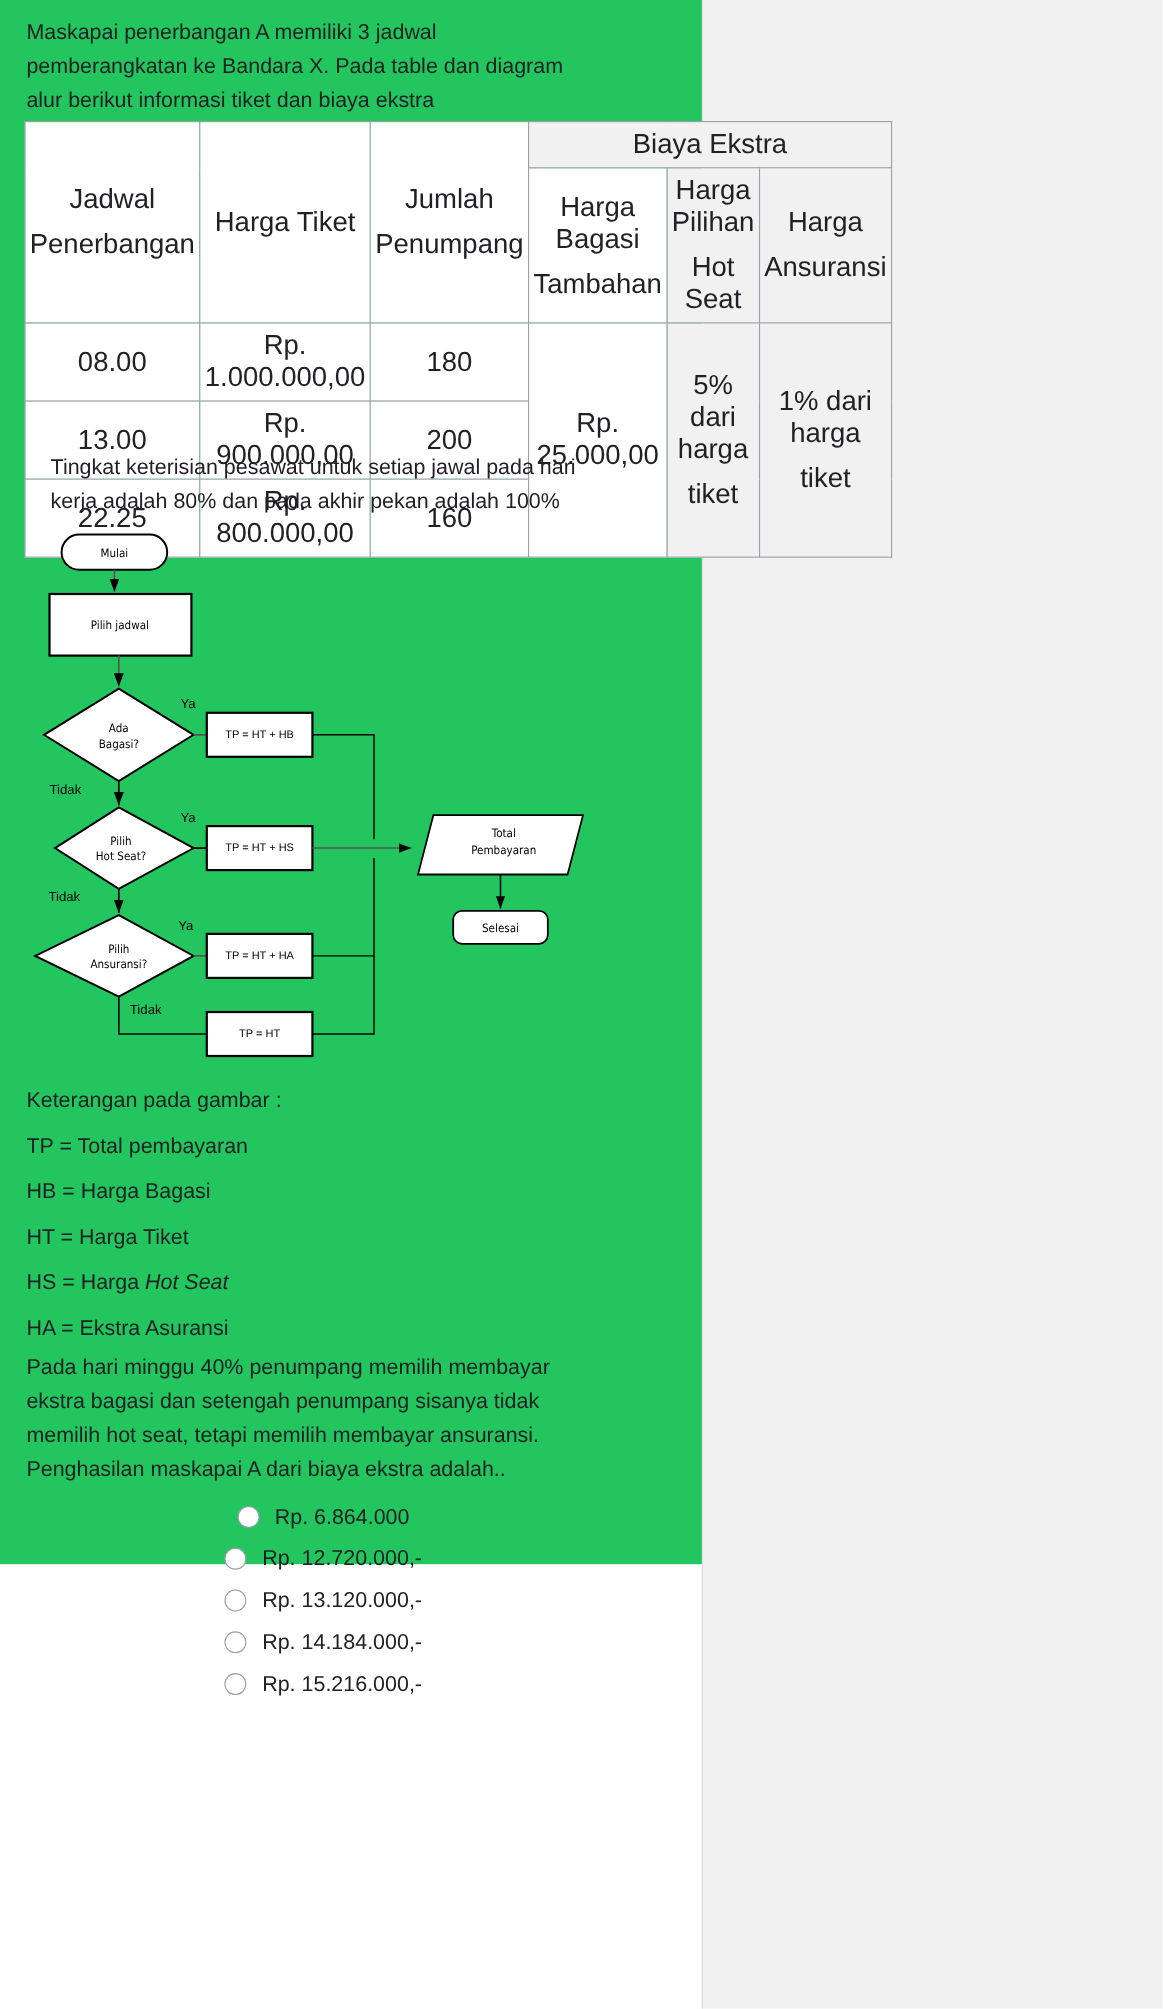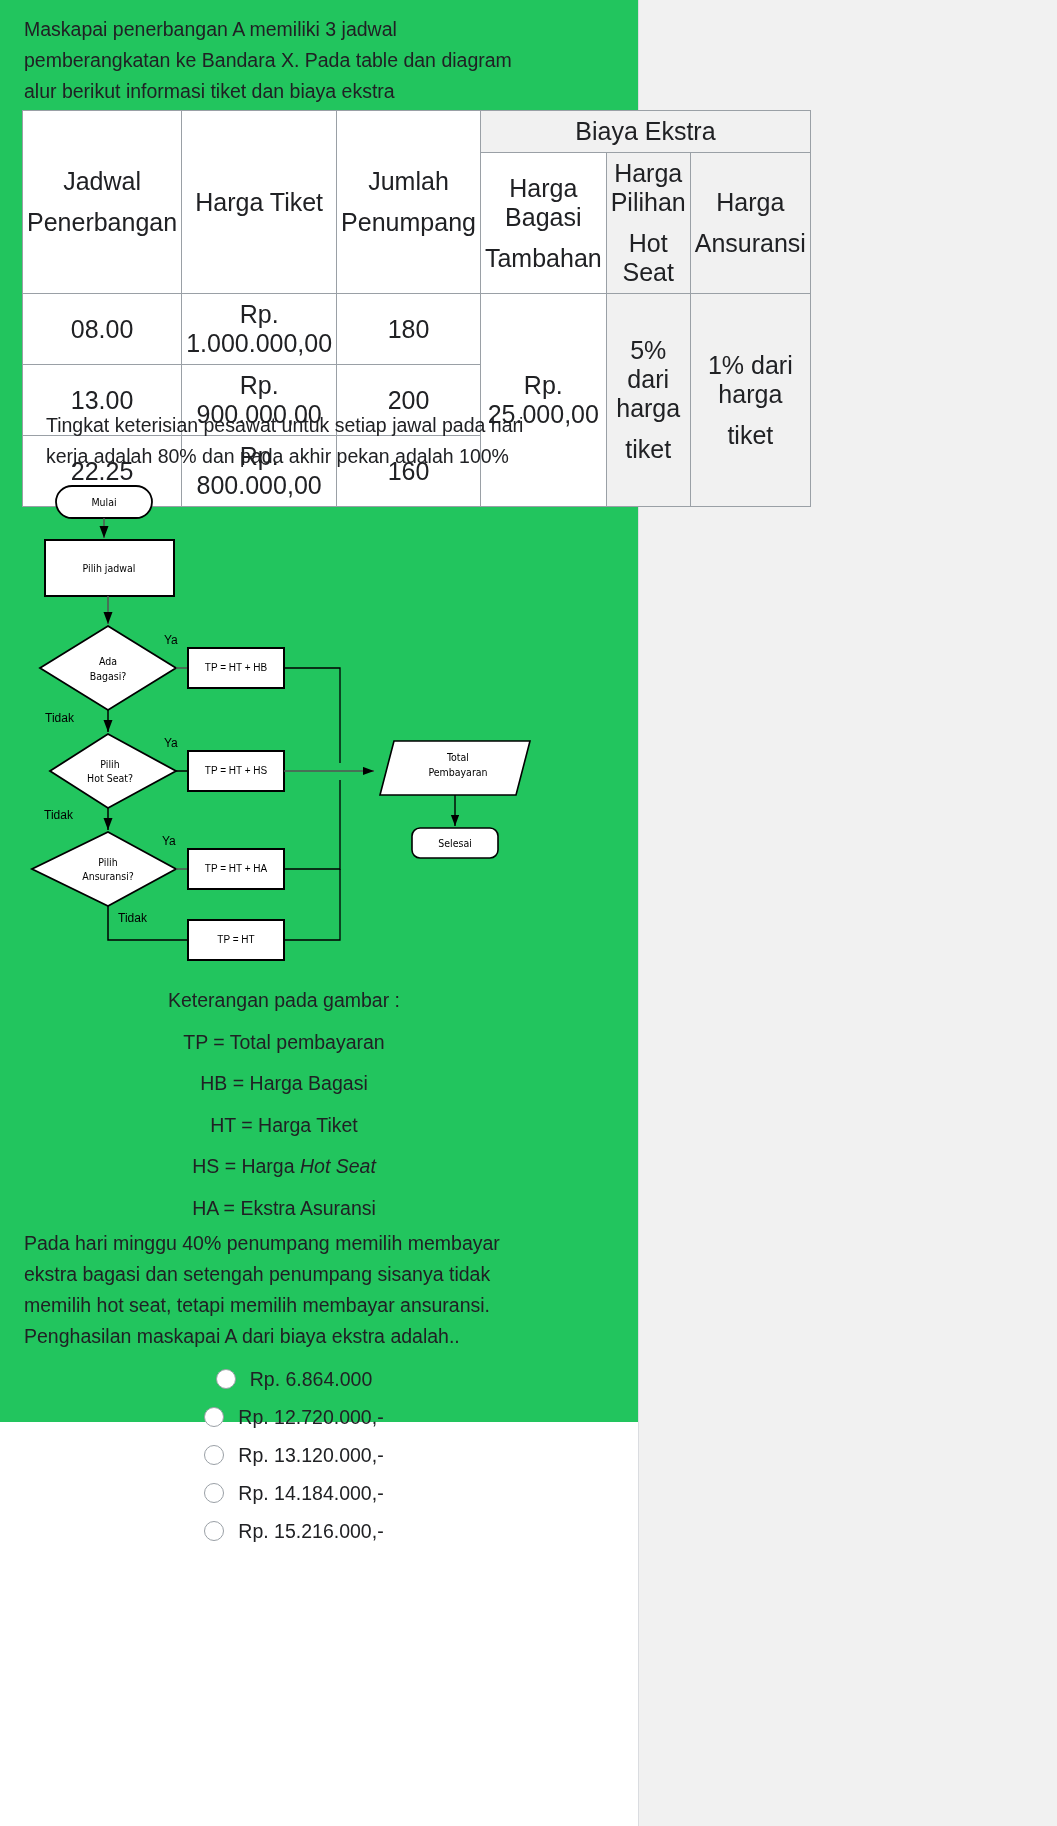--- a/index.html
+++ b/index.html
@@ -92,21 +92,21 @@
   #flowchart {
     position: absolute;
     left: 18px;
     top: 470px;
     width: 540px;
     height: 500px;
   }
   #flowchart svg { display: block; }
 
   
-  #legend-block { position: absolute; left: 24px; top: 980px; width: 520px; text-align: center; }
+  #legend-block { position: absolute; left: 24px; top: 980px; width: 520px; }
   #legend-block .line { font-size: 19.5px; line-height: 41.5px; }
   #legend-block .line i { font-style: italic; }
 
   #para-block { position: absolute; left: 24px; top: 1228px; width: 500px; }
 
   
   #options { position: absolute; left: 44px; top: 1360px; width: 500px; }
   .option-row {
     display: flex;
     align-items: center;

